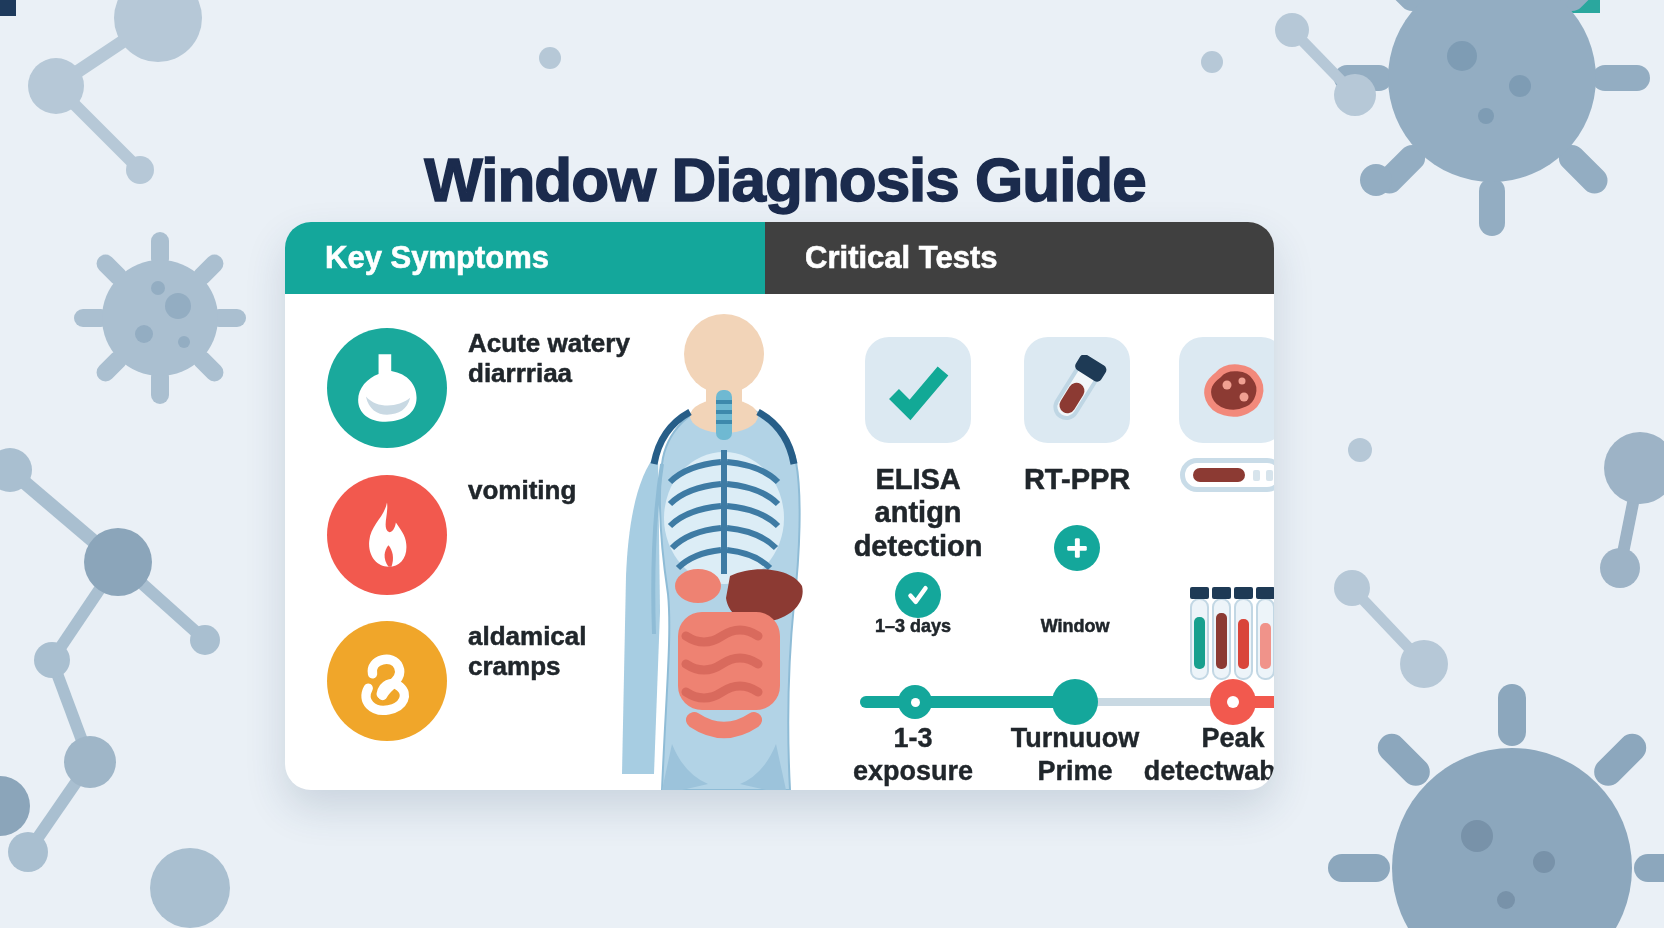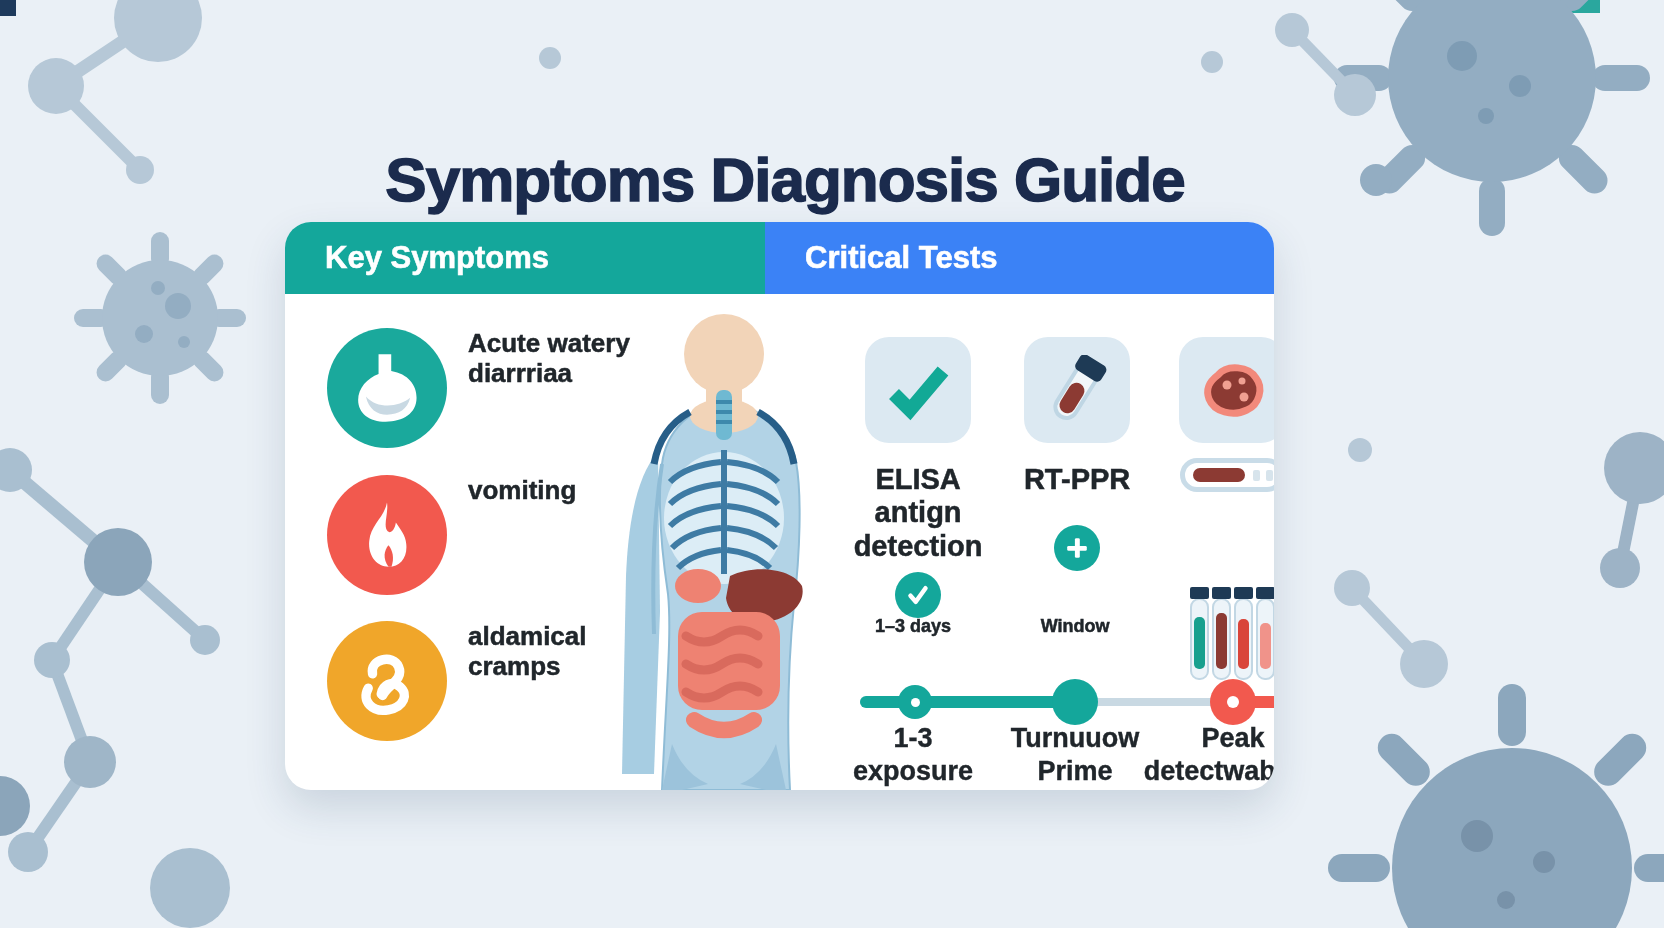--- a/index.html
+++ b/index.html
@@ -18,21 +18,21 @@
   .card{
     position:absolute;left:285px;top:222px;width:989px;height:568px;
     background:#fff;border-radius:26px;overflow:hidden;display:flex;
     box-shadow:0 18px 40px rgba(36,66,98,.16);z-index:1;
   }
   .panel{position:relative;height:100%;}
   .panel-left{width:500px;}
   .panel-right{width:530px;}
   .panel-header{height:72px;display:flex;align-items:center;padding-left:40px;box-sizing:border-box;}
   .panel-header.teal{background:#14A79B;}
-  .panel-header.coral{background:#3b82f6;}
+  .panel-header.coral{background:#404040;}
   .panel-header h2{margin:0;color:#fff;font-size:31px;font-weight:700;-webkit-text-stroke:.6px #fff;}
   .panel-body{position:relative;height:496px;}
 
   
   .symptom{position:absolute;left:42px;display:flex;align-items:flex-start;gap:21px;}
   .symptom-icon{width:120px;height:120px;border-radius:50%;display:flex;align-items:center;justify-content:center;flex:0 0 auto;}
   .bg-teal{background:#1AA99C;}
   .bg-coral{background:#F2594E;}
   .bg-amber{background:#F0A62A;}
   .symptom-label{font-size:26px;font-weight:700;color:#20262B;white-space:pre-line;line-height:1.16;-webkit-text-stroke:.5px #20262B;}
@@ -165,21 +165,21 @@
         <rect x="-14" y="-184" width="28" height="62" rx="14" transform="rotate(315)"></rect>
       </g>
       <circle cx="0" cy="0" r="120"></circle>
       <circle cx="-35" cy="-32" r="16" fill="#7892A9"></circle>
       <circle cx="32" cy="-6" r="11" fill="#7892A9"></circle>
       <circle cx="-6" cy="32" r="9" fill="#7892A9"></circle>
     </g>
   </g>
 </svg>
 
-<h1 class="title">Symptoms Diagnosis Guide</h1>
+<h1 class="title">Window Diagnosis Guide</h1>
 
 <div class="card">
 
   <section class="panel panel-left">
     <header class="panel-header teal">
       <h2>Key Symptoms</h2>
     </header>
     <div class="panel-body">
 
       <div class="symptom" style="top:34px;">

